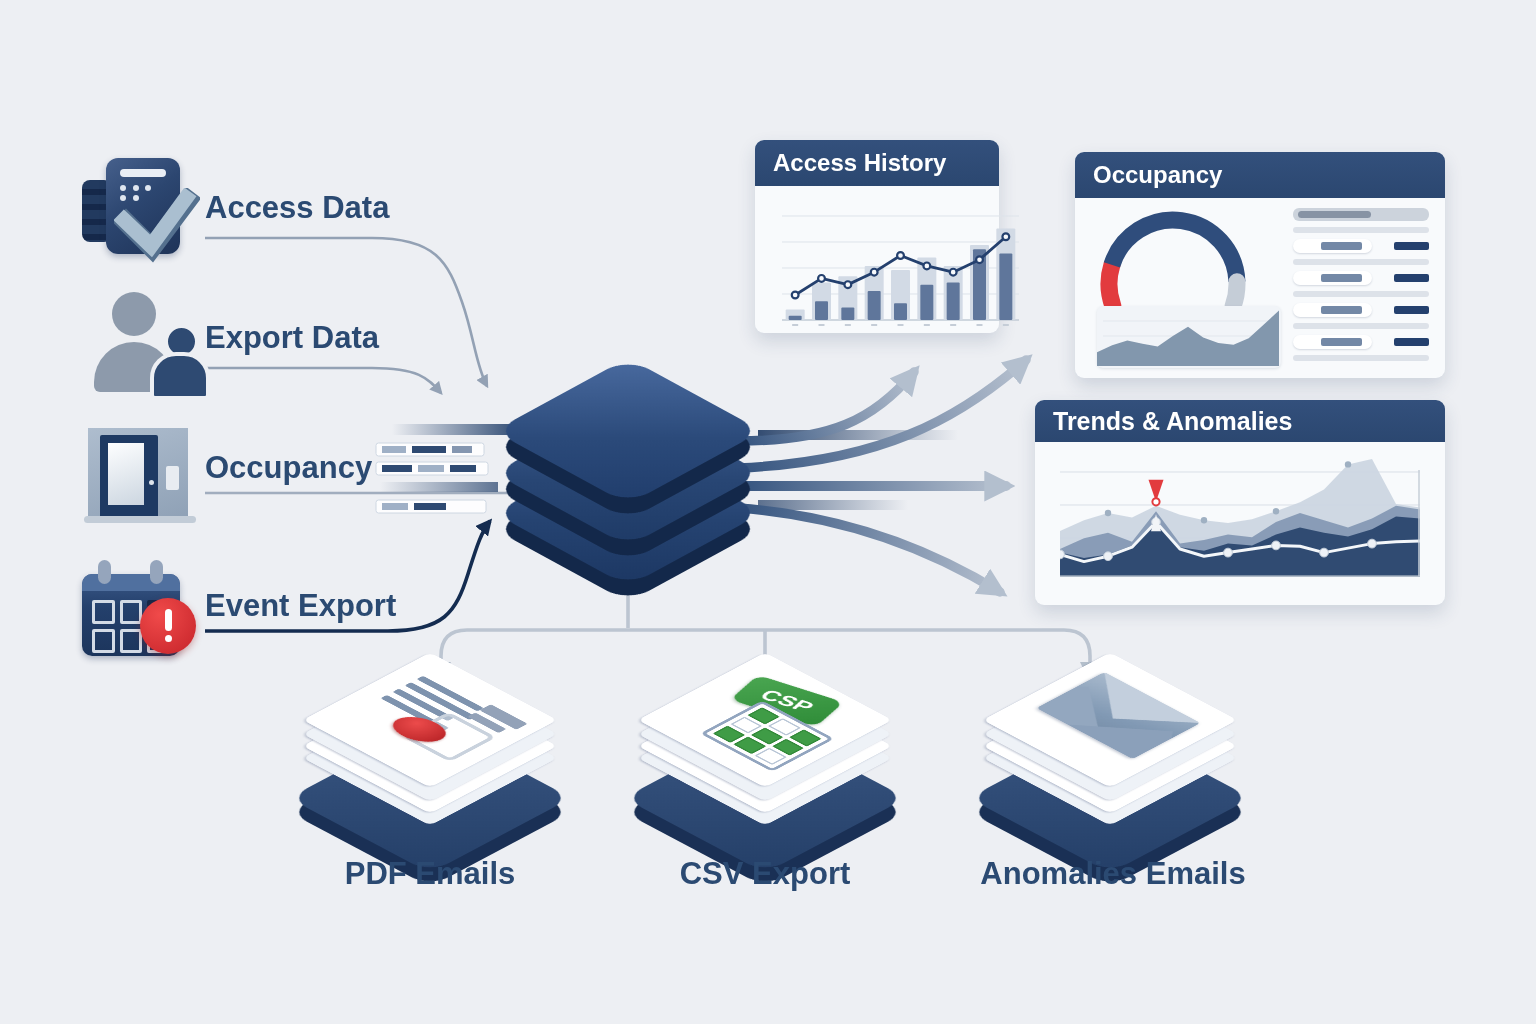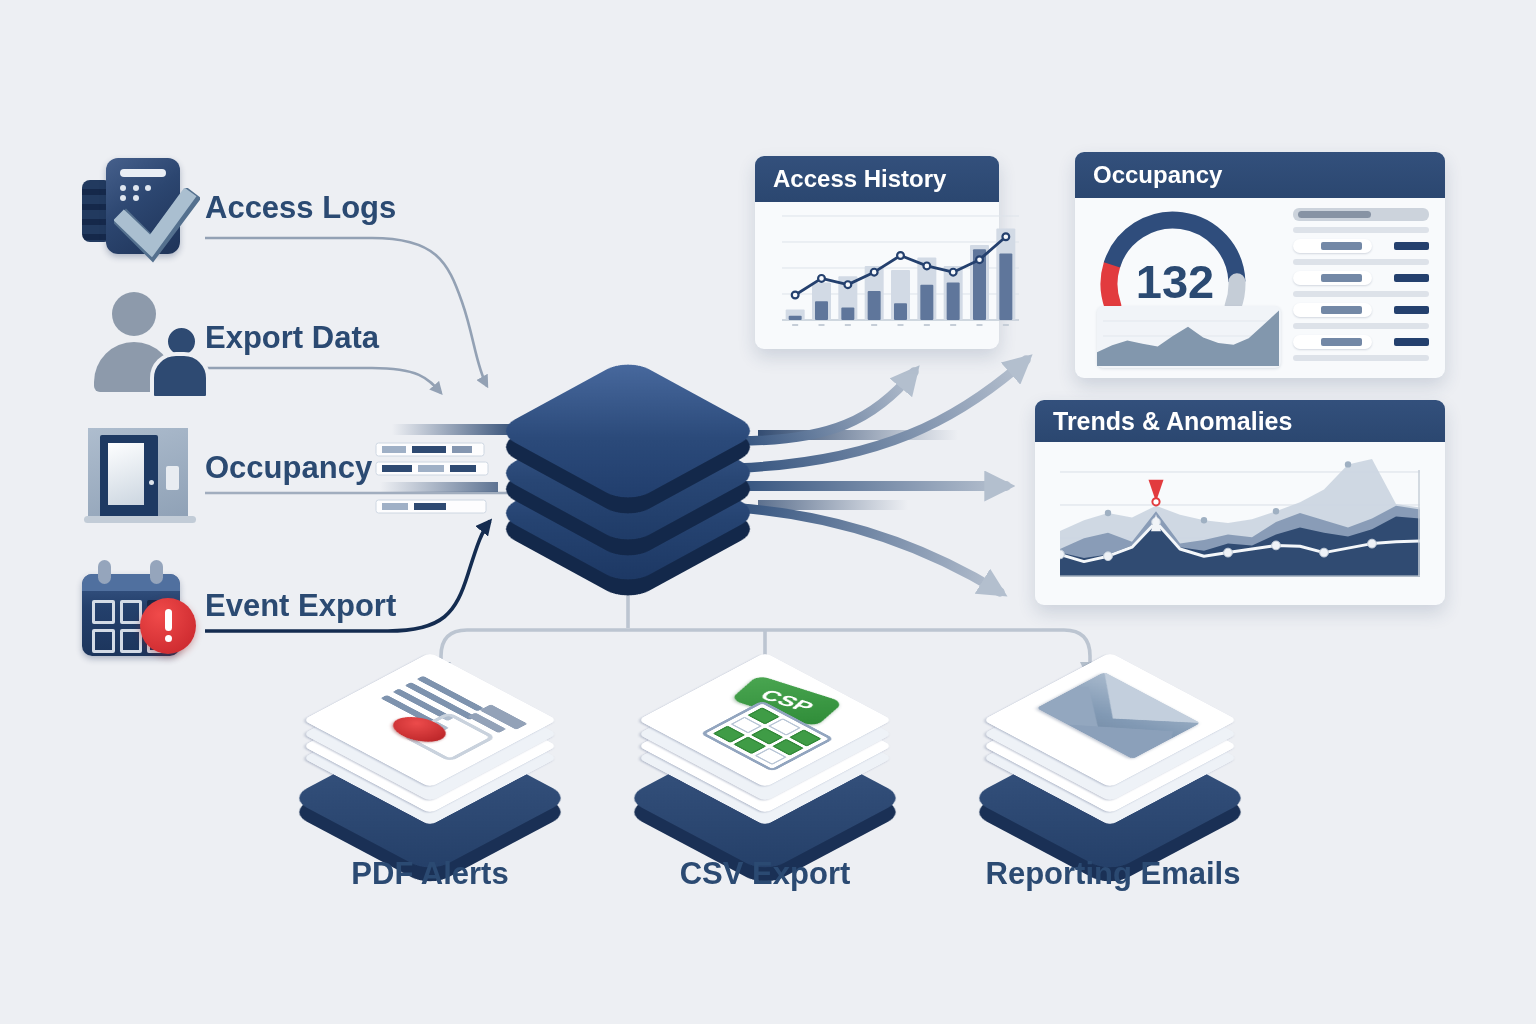--- a/index.html
+++ b/index.html
@@ -64,21 +64,21 @@
   .hl.base{background:#13284a;}
   .hl.face-b{background:linear-gradient(135deg,#3c5d92 0%,#254371 55%,#1c3763 100%);}
   .hl.face-m{background:linear-gradient(135deg,#436397 0%,#284674 55%,#1e3a66 100%);}
   .hl.face-t{background:linear-gradient(135deg,#4a6ba0 0%,#2b4a7a 55%,#203d6c 100%);}
 
   
   .card{position:absolute;background:#f8fafc;border-radius:9px;
     box-shadow:0 8px 18px rgba(40,60,100,.16),0 1px 0 rgba(255,255,255,.8) inset;}
   .card-header{height:46px;background:linear-gradient(180deg,#33507c,#2b4770);border-radius:9px 9px 0 0;
     color:#fff;font-weight:700;display:flex;align-items:center;padding-left:18px;}
-  #card-access{left:755px;top:156px;width:244px;height:193px;}
+  #card-access{left:755px;top:140px;width:244px;height:193px;}
   #card-access .card-header{font-size:24px;}
   #card-occ{left:1075px;top:152px;width:370px;height:226px;}
   #card-occ .card-header{font-size:24px;}
   #card-trends{left:1035px;top:400px;width:410px;height:205px;}
   #card-trends .card-header{height:42px;font-size:25px;}
   .chart-svg{position:absolute;}
   #svg-access{left:770px;top:208px;}
   #svg-gauge{left:1085px;top:200px;}
   #occ-value{position:absolute;left:1105px;top:254px;width:140px;text-align:center;
     font-size:47px;font-weight:700;color:#2b4a72;}
@@ -234,21 +234,21 @@
         <i></i>
         <i></i>
         <i></i>
         <i></i>
       </div>
     <svg width="86" height="76">
       <path d="M12,34 L38,60 L74,12" fill="none" stroke="#54708e" stroke-width="19" stroke-linecap="square"></path>
       <path d="M10,32 L37,58 L72,10" fill="none" stroke="#aabfd0" stroke-width="15" stroke-linecap="square"></path>
     </svg>
   </div>
-  <span class="src-label" style="top:190px;">Access Logs</span>
+  <span class="src-label" style="top:190px;">Access Data</span>
 
   <div class="icon" id="icon-people">
     <div class="head-big"></div>
       <div class="body-big"></div>
       <div class="head-sm"></div>
       <div class="body-sm"></div>
   </div>
   <span class="src-label" style="top:320px;">Export Data</span>
 
   <div class="icon" id="icon-door">
@@ -343,21 +343,20 @@
   <div class="card" id="card-occ">
     <div class="card-header">
       <span>Occupancy</span>
     </div>
   </div>
   <svg class="chart-svg" id="svg-gauge" width="180" height="115">
       <path d="M27.85967226970186,105.8892891728428 A64,64 0 0 1 26.928618974958283,64.86138929561044" fill="none" stroke="#e23b3e" stroke-width="17" stroke-linecap="round"></path>
       <path d="M26.928618974958283,64.86138929561044 A64,64 0 0 1 151.96101292922214,81.76643221103994" fill="none" stroke="#2f4d7c" stroke-width="17" stroke-linecap="butt"></path>
       <path d="M151.96101292922214,81.76643221103994 A64,64 0 0 1 148.14032773029814,105.8892891728428" fill="none" stroke="#c5cdd7" stroke-width="17" stroke-linecap="round"></path>
     </svg>
-  <div id="occ-value">132</div>
   <div id="spark-panel">
     <svg id="svg-spark" width="182" height="60">
         <line x1="6" x2="176" y1="15" y2="15" stroke="#e2e7ed" stroke-width="1"></line>
         <line x1="6" x2="176" y1="30" y2="30" stroke="#e2e7ed" stroke-width="1"></line>
         <line x1="6" x2="176" y1="45" y2="45" stroke="#e2e7ed" stroke-width="1"></line>
         <polygon points="0,60 0,46.15384615384615 15.166666666666666,39.230769230769226 30.333333333333332,34.61538461538461 45.5,37.84615384615385 60.666666666666664,40.61538461538461 75.83333333333334,30 91,20.769230769230766 106.16666666666667,31.384615384615383 121.33333333333333,36.92307692307692 136.5,38.769230769230774 151.66666666666669,32.30769230769231 166.83333333333331,18.46153846153846 182,4.615384615384613 182,60" fill="#8297ad"></polygon>
       </svg>
   </div>
   <div id="occ-rows">
       <div class="sk-header">
@@ -439,21 +438,21 @@
           <i style="width:88px;"></i>
       </div>
       <div class="pdf-block">
         <i style="width:52px;height:16px;"></i>
           <i style="width:44px;height:11px;"></i>
       </div>
       <div class="pdf-outline"></div>
       <div class="pdf-seal"></div>
     </div>
   </div>
-  <div class="out-label" id="label-pdf">PDF Alerts</div>
+  <div class="out-label" id="label-pdf">PDF Emails</div>
 
   <div class="stack" id="stack-csv">
     <div class="iso platform-base" style="top:104px;"></div>
     <div class="iso platform-face" style="top:90px;"></div>
     <div class="iso paper tint" style="top:60px;"></div>
     <div class="iso paper" style="top:48px;"></div>
     <div class="iso paper tint" style="top:36px;"></div>
     <div class="iso paper" style="top:22px;">
       <div class="csv-tag">
         <span>CSP</span>
@@ -480,15 +479,15 @@
     <div class="iso paper" style="top:48px;"></div>
     <div class="iso paper tint" style="top:36px;"></div>
     <div class="iso paper" style="top:22px;">
       <div class="env">
         <div class="seamL"></div>
           <div class="seamR"></div>
           <div class="flap"></div>
       </div>
     </div>
   </div>
-  <div class="out-label" id="label-mail">Reporting Emails</div>
+  <div class="out-label" id="label-mail">Anomalies Emails</div>
 
 </div>
 
 </body></html>

